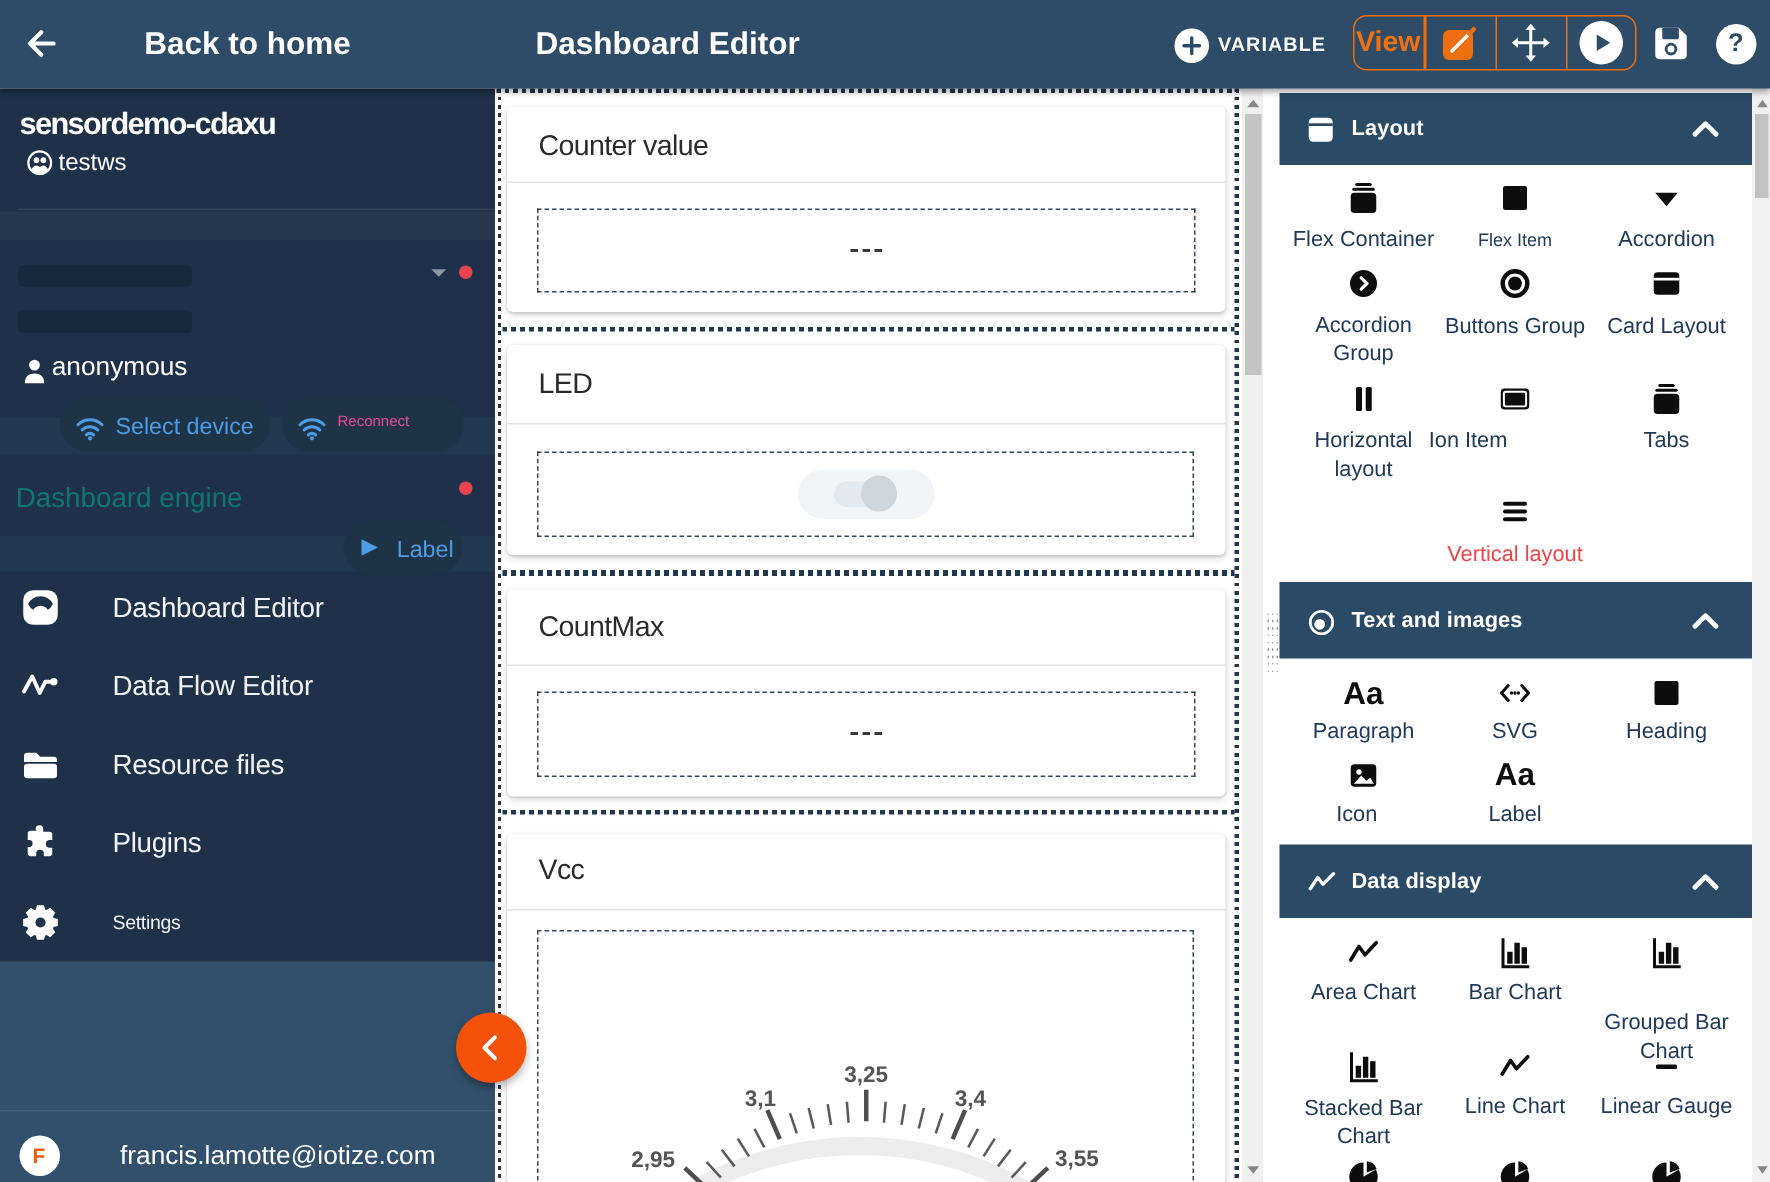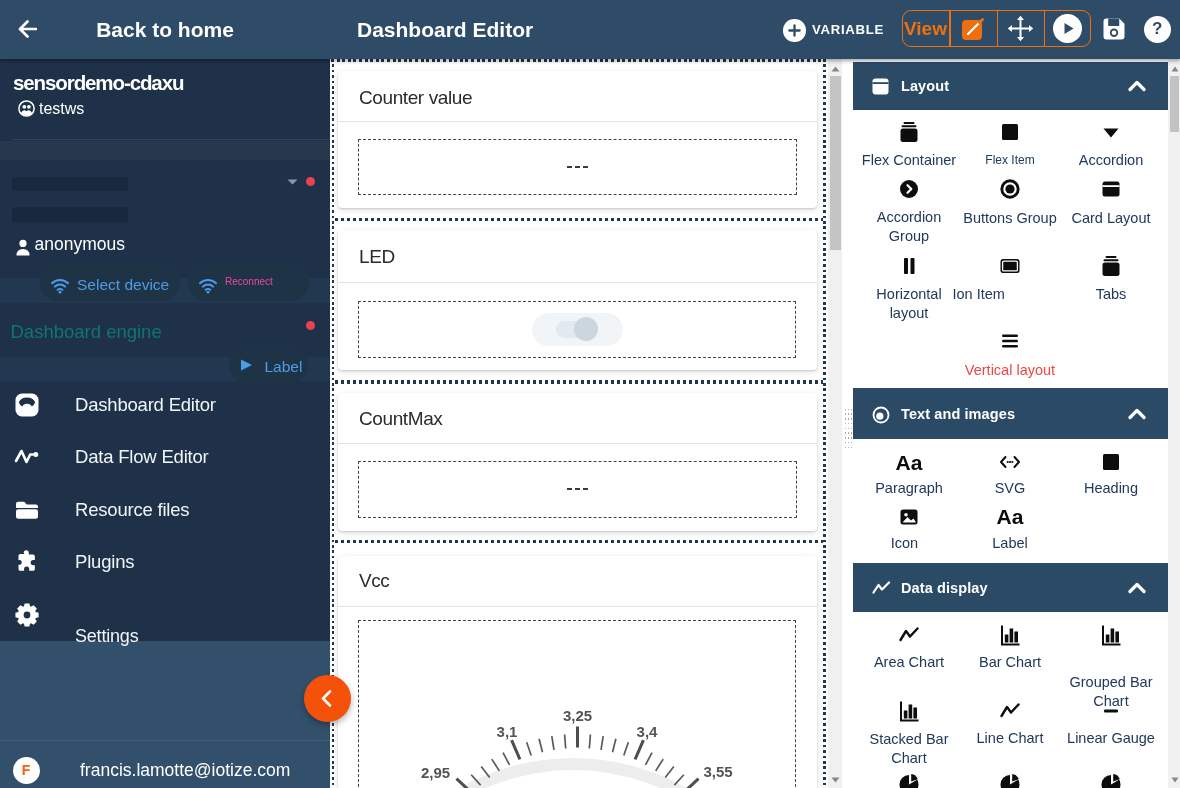--- a/index.html
+++ b/index.html
@@ -373,21 +373,21 @@
 <div class="abs" style="left:75px;top:498.5px;font-size:18.5px;color:#f2f5f8;line-height:22px;letter-spacing:-0.2px;">Resource files</div>
 <div class="abs" style="left:14px;top:549px;width:26px;height:26px;"><svg width="25" height="25" viewBox="0 0 24 24">
       <path d="M9.3 3.6 a2.45 2.45 0 0 1 4.9 0 v1.6 h4 a1.8 1.8 0 0 1 1.8 1.8 v3.6 h-1.6 a2.45 2.45 0 0 0 0 4.9 h1.6 v3.6 a1.8 1.8 0 0 1 -1.8 1.8 h-3.6 v-1.6 a2.45 2.45 0 0 0 -4.9 0 v1.6 h-3.6 a1.8 1.8 0 0 1 -1.8 -1.8 v-4 h1.6 a2.45 2.45 0 0 0 0 -4.6 h-1.6 v-4 a1.8 1.8 0 0 1 1.8 -1.8 h4 z" fill="#fff"></path>
     </svg></div>
 <div class="abs" style="left:75px;top:551px;font-size:18.5px;color:#f2f5f8;line-height:22px;letter-spacing:-0.2px;">Plugins</div>
 <div class="abs" style="left:14px;top:602px;width:26px;height:26px;"><svg width="26" height="26" viewBox="0 0 26 26">
       <polygon points="24.56,10.66 24.56,15.34 21.67,16.07 21.30,16.96 22.84,19.52 19.52,22.84 16.96,21.30 16.07,21.67 15.34,24.56 10.66,24.56 9.93,21.67 9.04,21.30 6.48,22.84 3.16,19.52 4.70,16.96 4.33,16.07 1.44,15.34 1.44,10.66 4.33,9.93 4.70,9.04 3.16,6.48 6.48,3.16 9.04,4.70 9.93,4.33 10.66,1.44 15.34,1.44 16.07,4.33 16.96,4.70 19.52,3.16 22.84,6.48 21.30,9.04 21.67,9.93" fill="#fff"></polygon>
       <circle cx="13" cy="13" r="8" fill="#fff"></circle>
       <circle cx="13" cy="13" r="3.4" fill="#1e3148"></circle>
     </svg></div>
-<div class="abs" style="left:75px;top:604px;font-size:18px;color:#f2f5f8;line-height:22px;letter-spacing:-0.2px;margin-top:21px;">Settings</div>
+<div class="abs" style="left:75px;top:604px;font-size:13px;color:#f2f5f8;line-height:22px;letter-spacing:-0.2px;">Settings</div>
 <div class="abs" style="left:0;top:740px;width:330px;height:1px;background:rgba(255,255,255,0.08);"></div>
 <div class="abs" style="left:12.5px;top:756.5px;width:27px;height:27px;border-radius:50%;background:#fff;display:flex;align-items:center;justify-content:center;font-size:14px;font-weight:700;color:#f2600d;">F</div>
 <div class="abs" style="left:80px;top:762px;font-size:17.5px;color:#fff;line-height:17px;">francis.lamotte@iotize.com</div>
 <div class="abs" style="left:304px;top:675px;width:47px;height:47px;border-radius:50%;background:#f4510b;box-shadow:0 3px 6px rgba(0,0,0,0.3);"></div>
 <svg class="abs" style="left:316px;top:687px;" width="23" height="23" viewBox="0 0 23 23">
     <path d="M14 4.5 L7 11.5 L14 18.5" stroke="#fff" stroke-width="2.6" fill="none" stroke-linecap="round" stroke-linejoin="round"></path>
   </svg>
 <div class="abs" style="left:0;top:0;width:1180px;height:59px;background:#2e4c67;box-shadow:0 2px 4px rgba(0,0,0,0.35);"></div>
 <svg class="abs" style="left:18px;top:20px;" width="19" height="18" viewBox="0 0 19 18">
     <path d="M18 9 H2.5 M9.5 1.5 L2 9 L9.5 16.5" stroke="#fff" stroke-width="2.7" fill="none" stroke-linecap="round" stroke-linejoin="round"></path>

